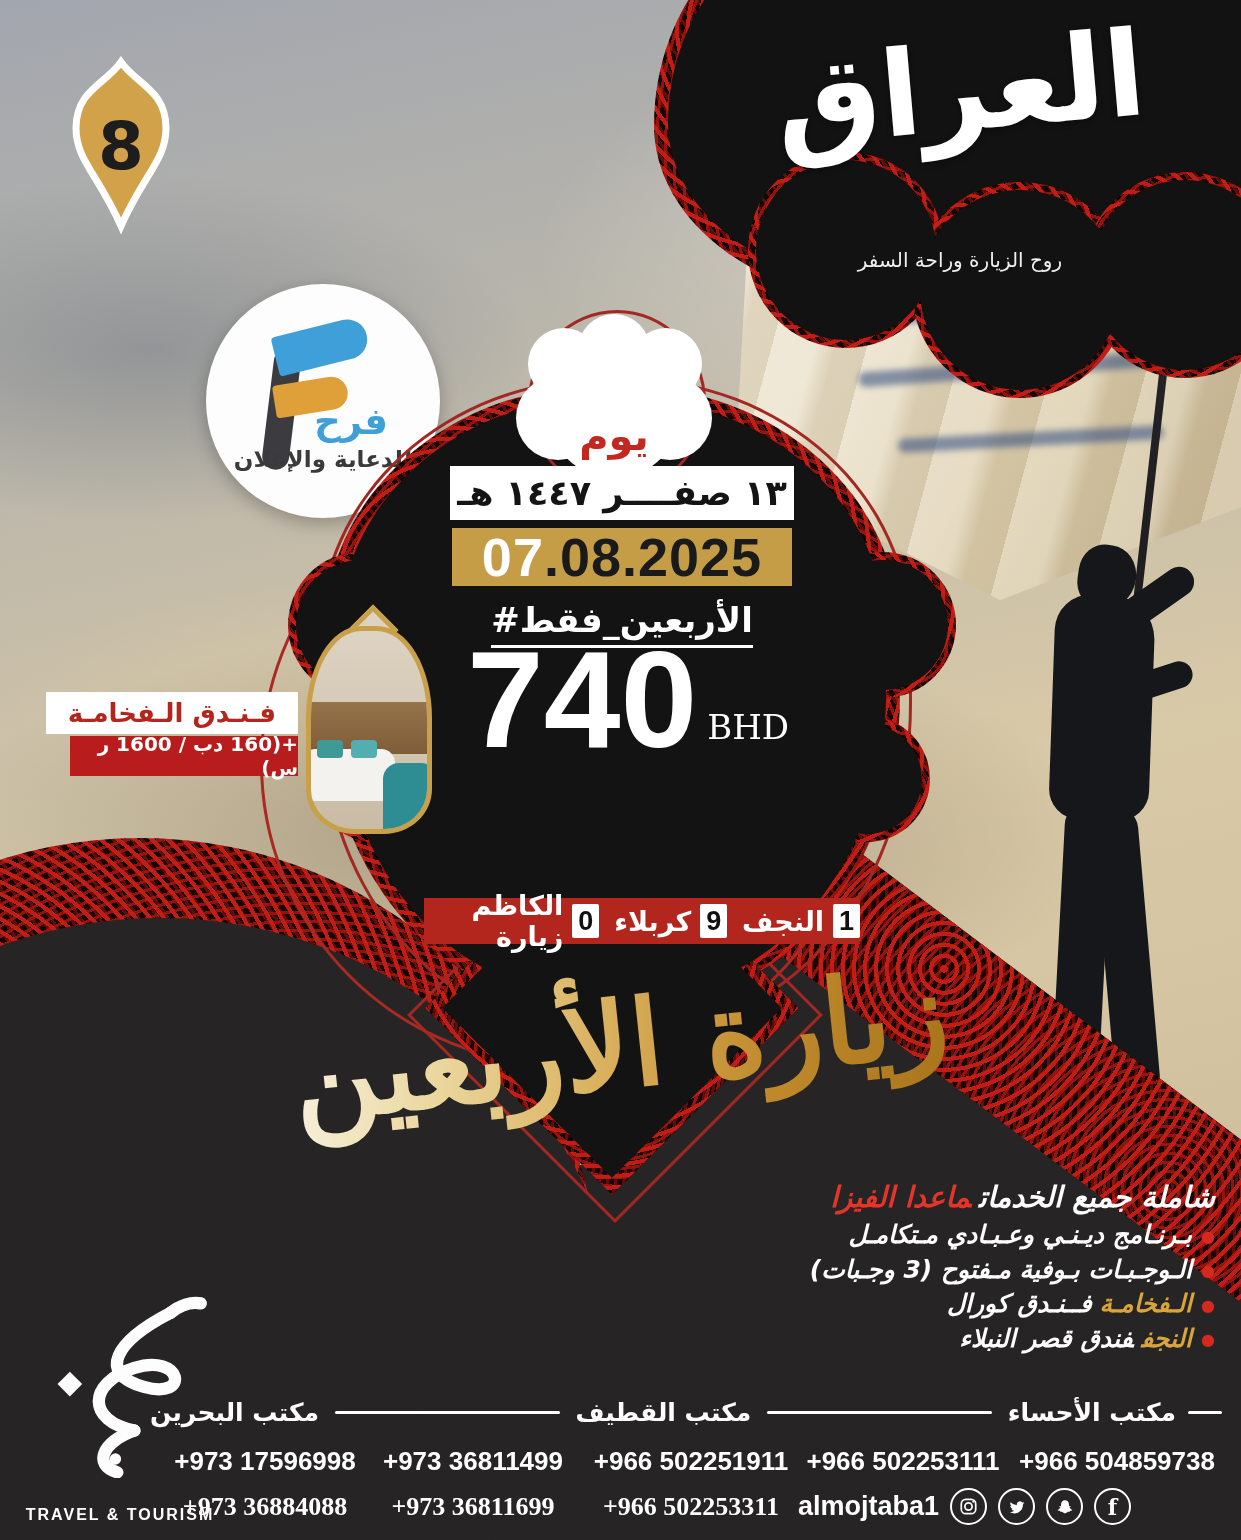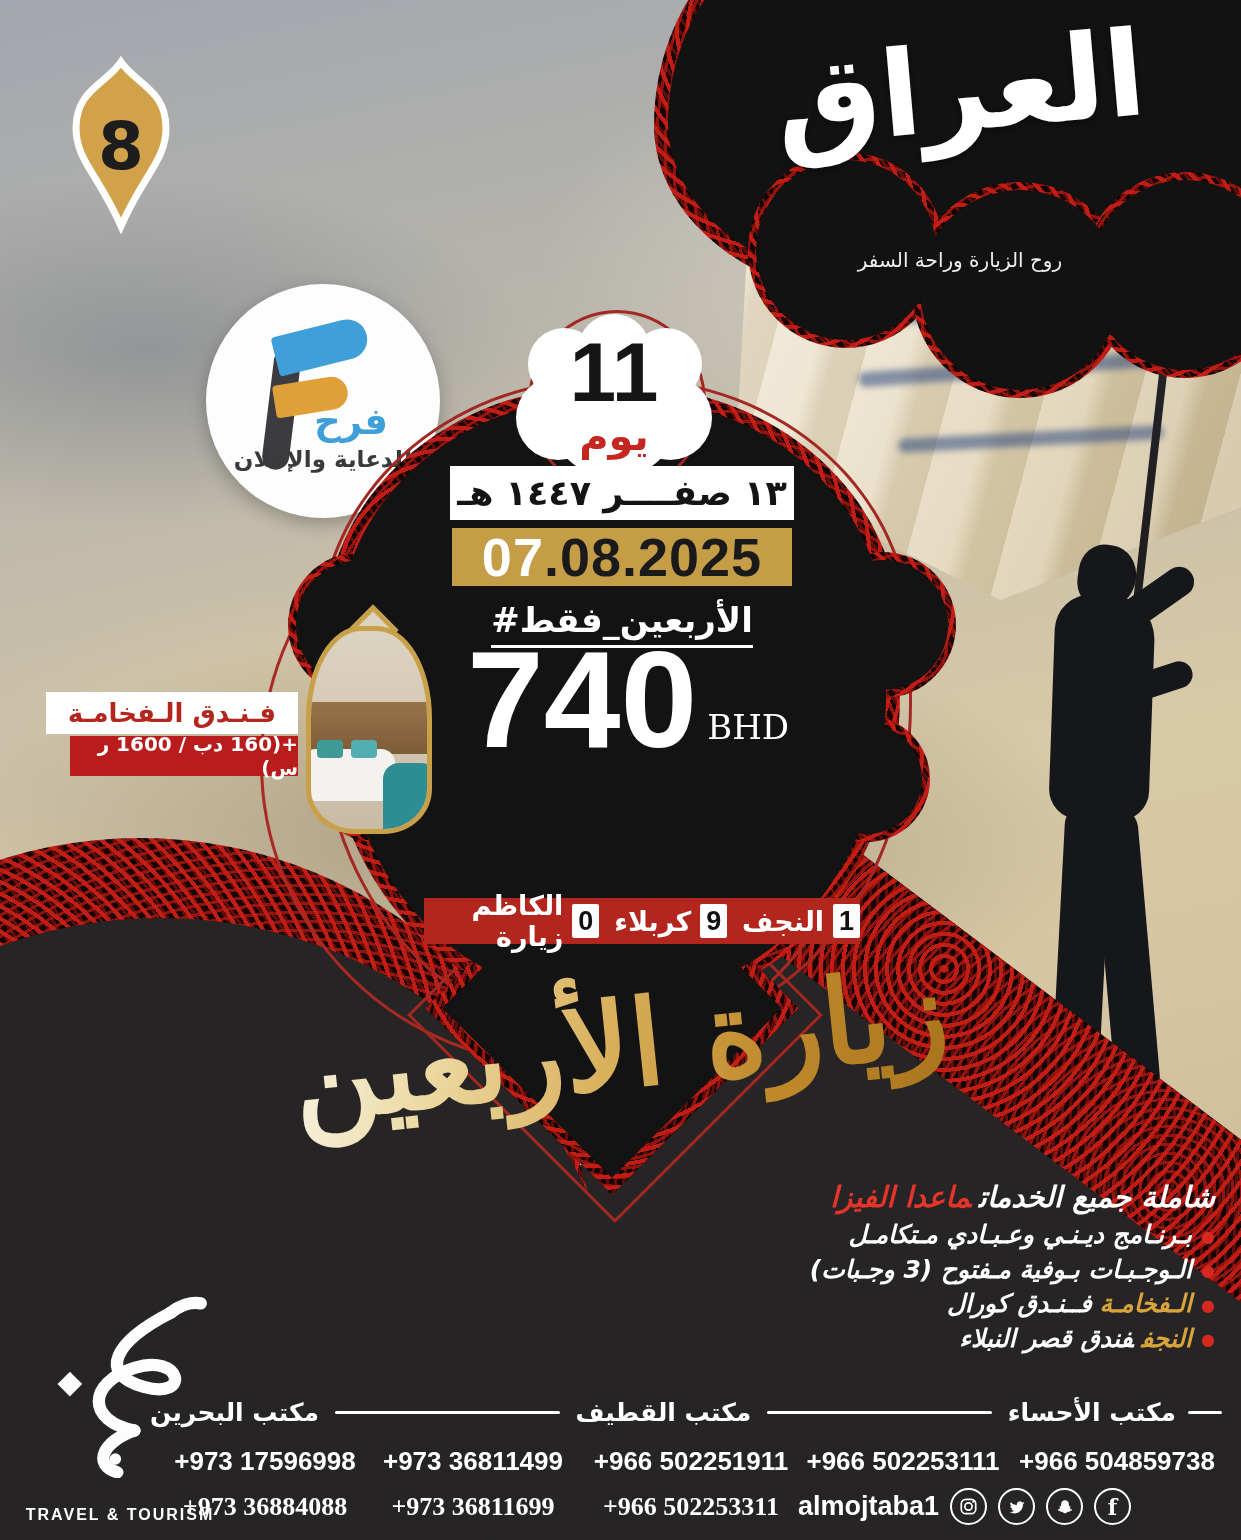--- a/index.html
+++ b/index.html
@@ -251,21 +251,20 @@
   <div class="abs dia-bot"></div>
   <div class="abs orn-core"></div>
 
   <div class="abs m-ring"></div>
   <div class="abs med md1"></div>
   <div class="abs med md2"></div>
   <div class="abs med md3"></div>
   <div class="abs med md5"></div>
   <div class="abs med md6"></div>
   <div class="abs med md4"></div>
-  <div class="abs days-num">11</div>
   <div class="abs days-word">يوم</div>
 
   <div class="abs hijri-band" dir="rtl">١٣ صفــــر ١٤٤٧ هـ</div>
   <div class="abs greg-band">
     <span class="d">07</span>
       <span class="r">.08.2025</span>
   </div>
   <div class="abs hashtag">
     <span>#الأربعين_فقط</span>
   </div>

